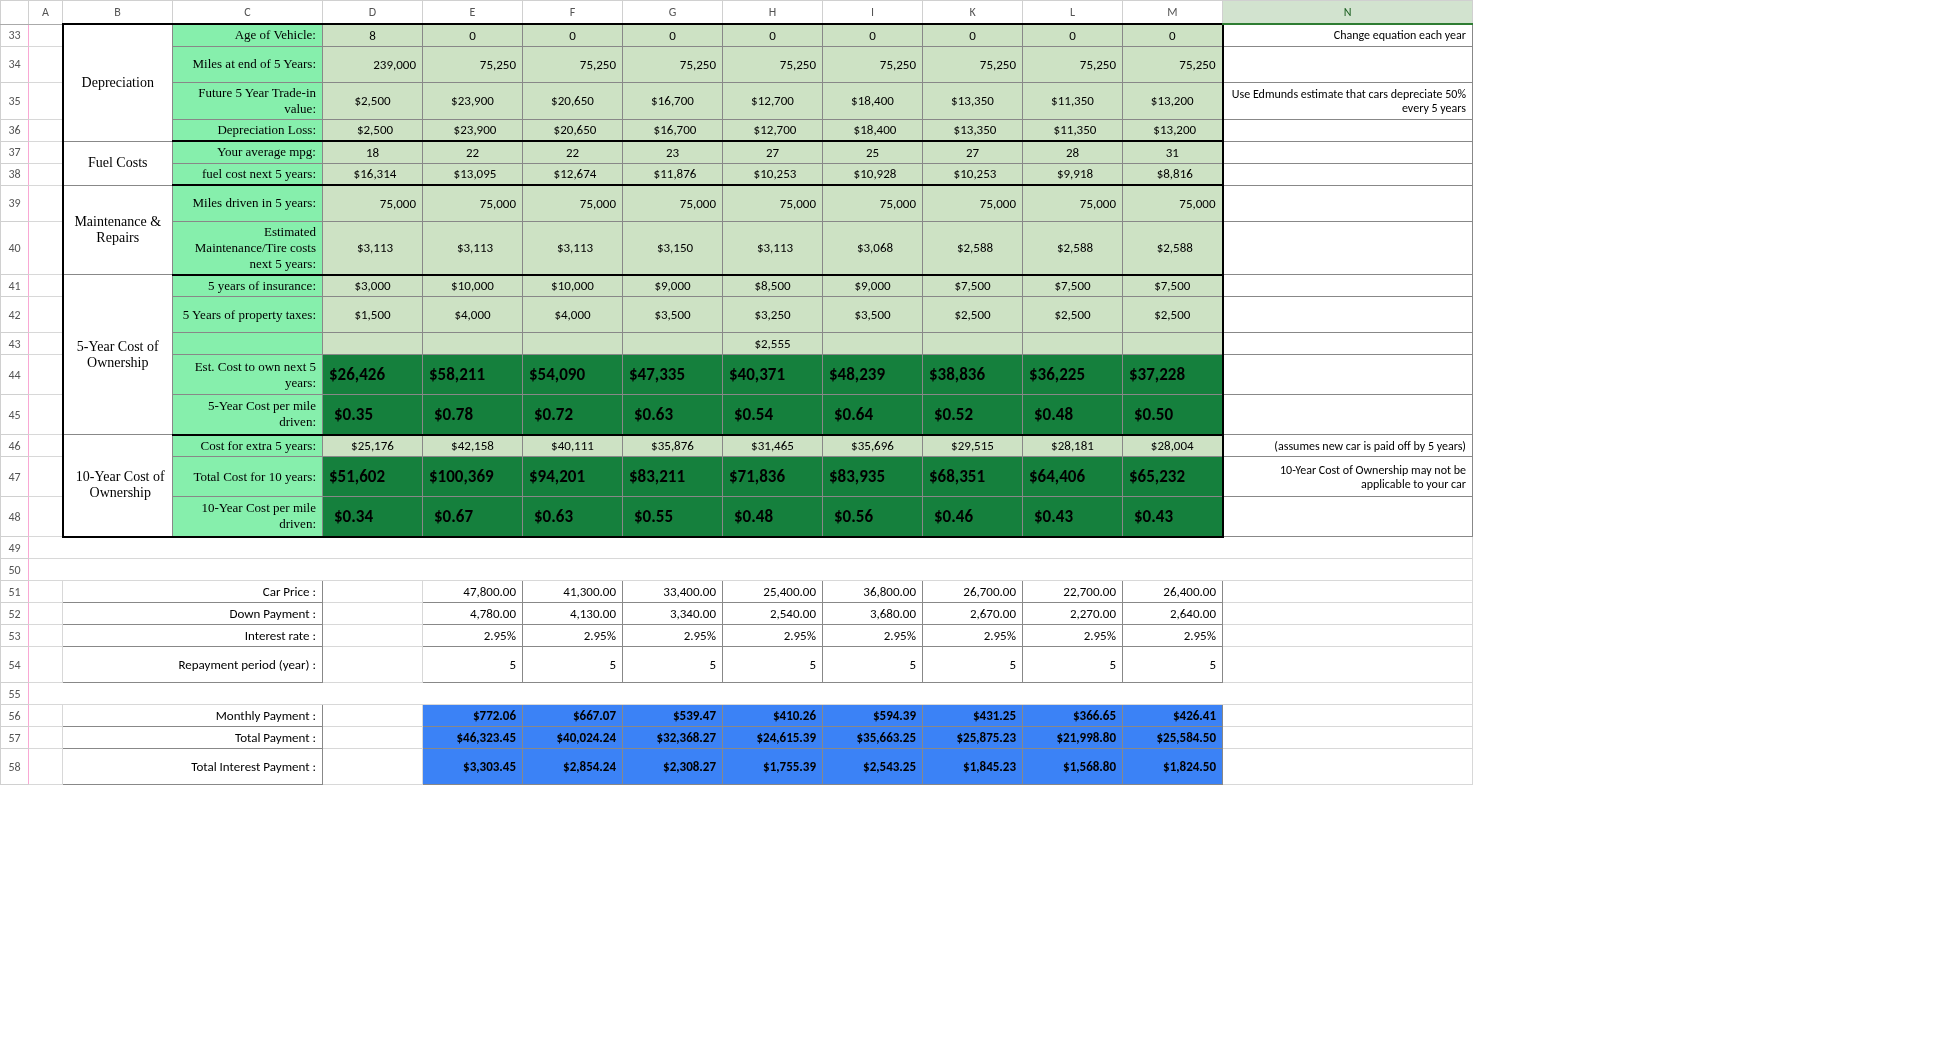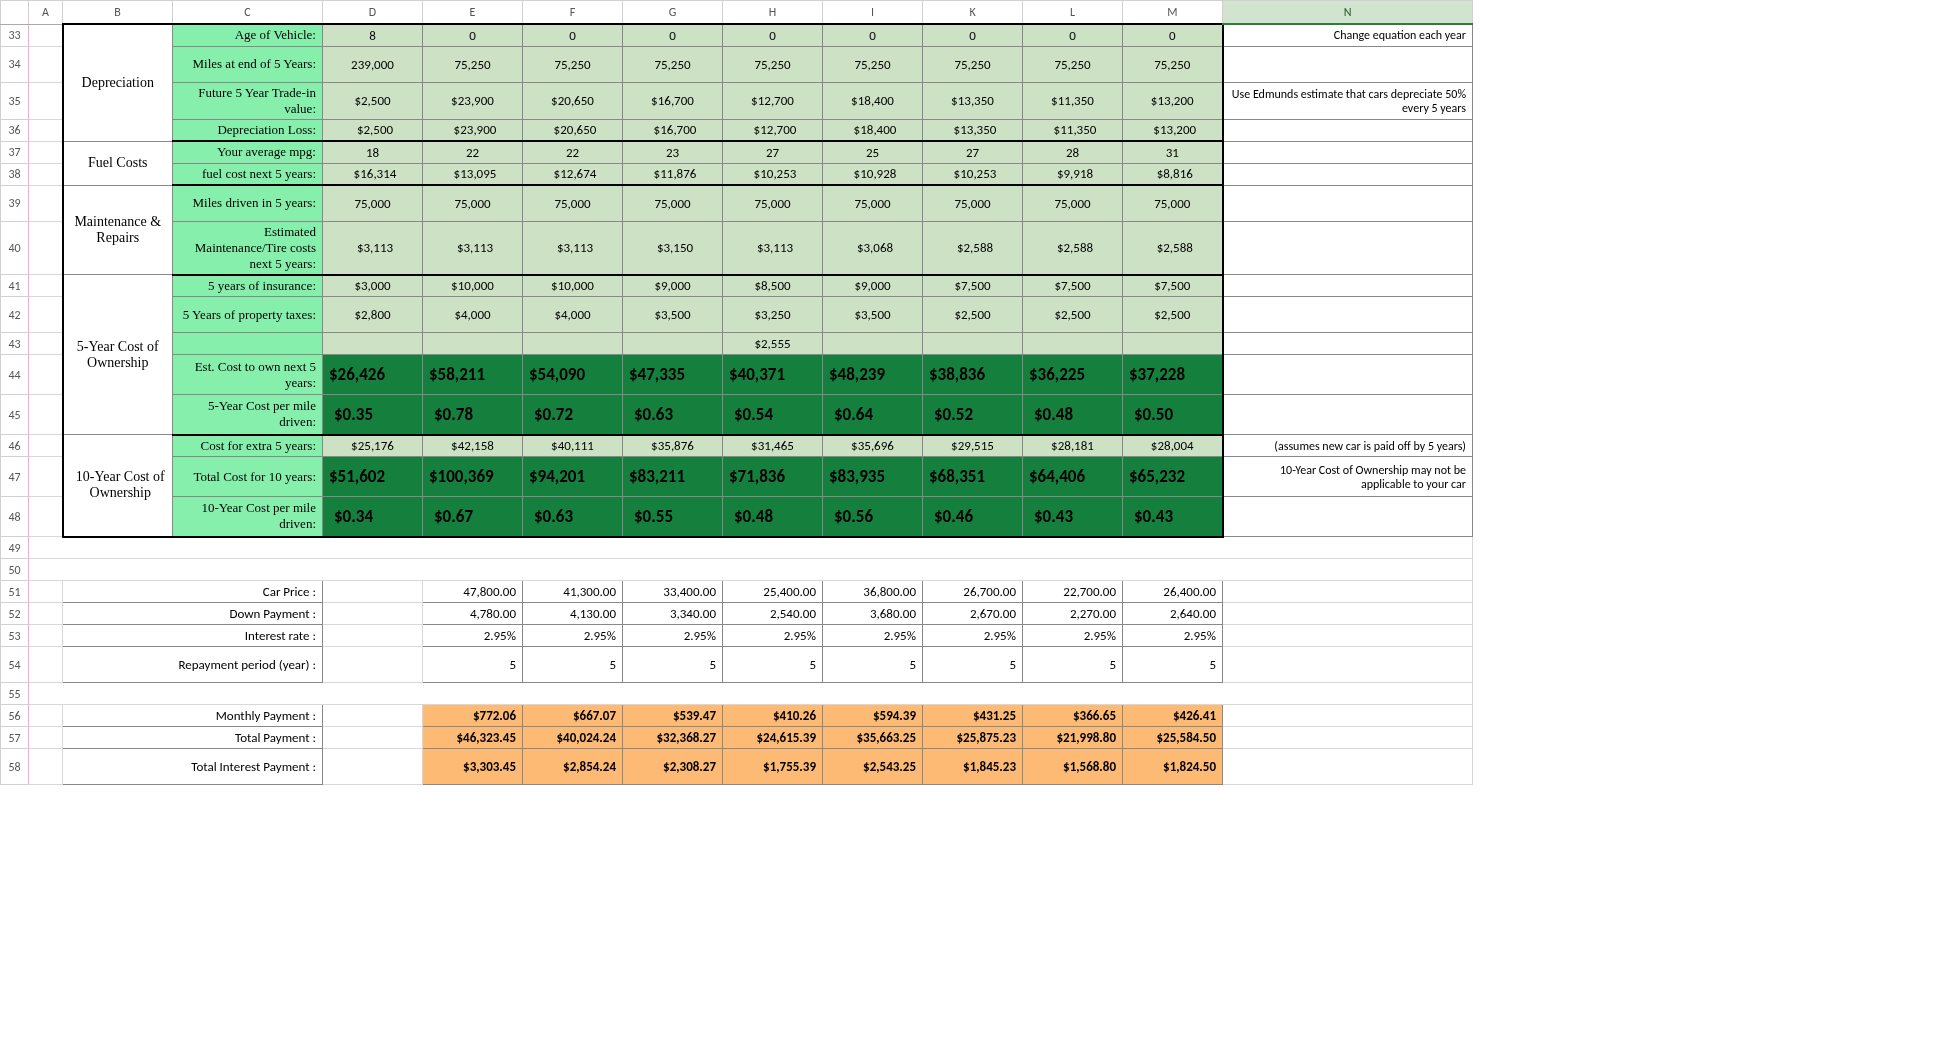--- a/index.html
+++ b/index.html
@@ -65,21 +65,21 @@
     text-align: center;
     font-family: Georgia, 'Times New Roman', serif;
     font-size: 14px;
     background: #fff;
   }
   .val {
     text-align: center;
     background: #cde2c4;
   }
   .val-r {
-    text-align: center;
+    text-align: right;
     background: #cde2c4;
   }
   .big {
     font-size: 17px;
     font-weight: bold;
     background: #15803d;
     text-align: left;
     padding-left: 8px;
   }
   .note {
@@ -93,21 +93,21 @@
     font-family: Calibri, Arial, sans-serif;
     background: #fff;
     border: 1px solid #d8d8d8;
   }
   .loan {
     text-align: right;
     background: #fff;
   }
   .pay {
     text-align: right;
-    background: #fdba74;
+    background: #3b82f6;
     font-weight: bold;
   }
   tr.h-tall td.cell { height: 36px; }
   tr.h-big td.cell  { height: 40px; }
   tr.h-xl td.cell   { height: 44px; }
 </style>
 </head>
 <body>
 
 <table class="sheet">
@@ -292,21 +292,21 @@
       <td class="cell val">$7,500</td>
       <td class="cell val">$7,500</td>
       <td class="cell val thick-right">$7,500</td>
       <td class="cell note"></td>
     </tr>
 
     <tr class="h-tall">
       <td class="rownum">42</td>
       <td class="cell noborder"></td>
       <td class="cell label" style="white-space:normal">5 Years of property taxes:</td>
-      <td class="cell val">$2,800</td>
+      <td class="cell val">$1,500</td>
       <td class="cell val">$4,000</td>
       <td class="cell val">$4,000</td>
       <td class="cell val">$3,500</td>
       <td class="cell val">$3,250</td>
       <td class="cell val">$3,500</td>
       <td class="cell val">$2,500</td>
       <td class="cell val">$2,500</td>
       <td class="cell val thick-right">$2,500</td>
       <td class="cell note"></td>
     </tr>

